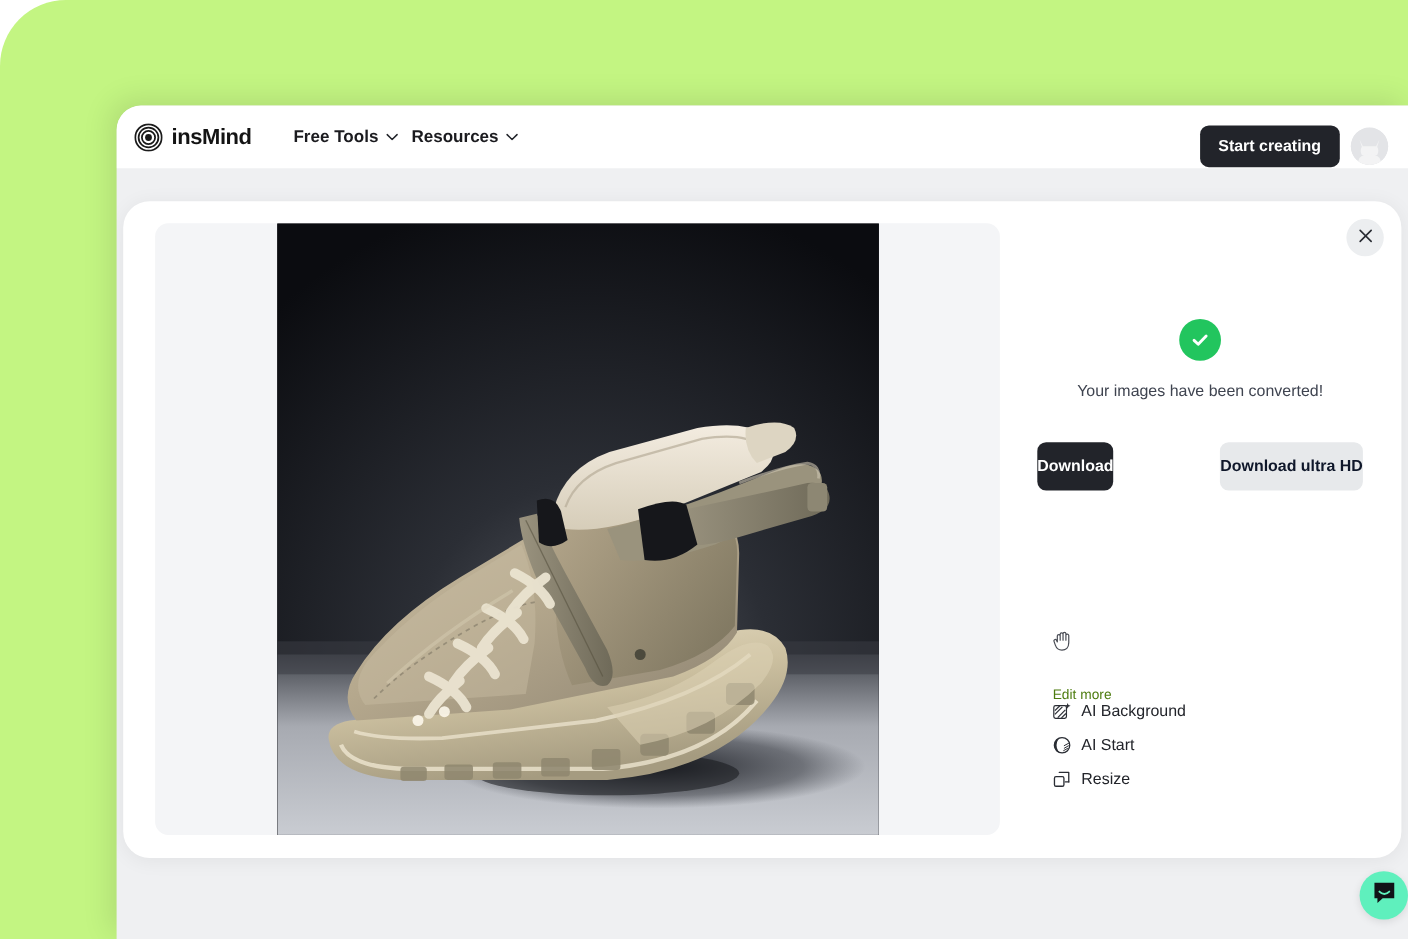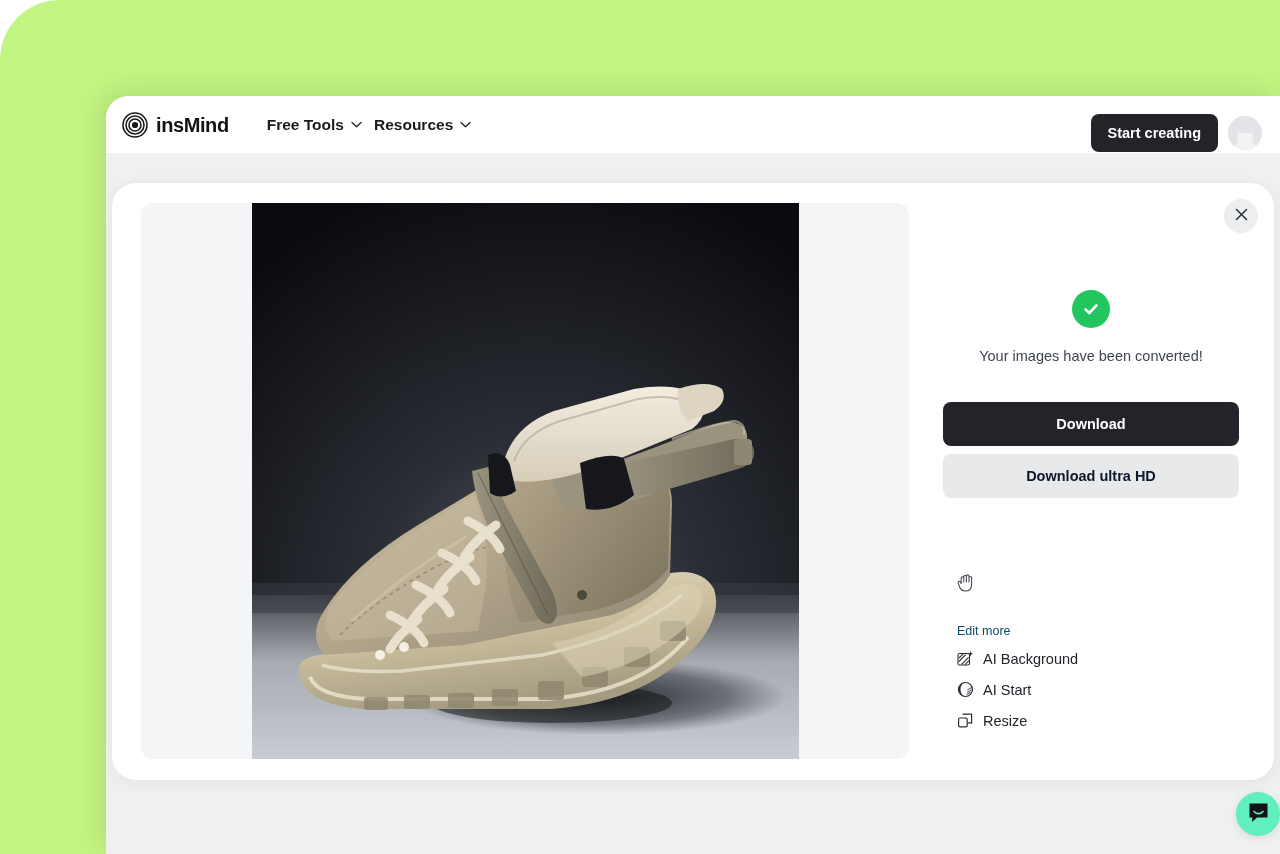--- a/index.html
+++ b/index.html
@@ -127,39 +127,39 @@
     background: #22c55e; margin: 0 auto;
     display: flex; align-items: center; justify-content: center;
   }
   #success-message {
     margin-top: 20px;
     font-size: 14.5px; color: #3f4450;
   }
 
   #action-buttons {
     position: absolute; left: 0; top: 199px; width: 296px;
-    display: flex; flex-direction: column; gap: 8px;
+    display: flex; flex-direction: row; gap: 8px; justify-content: space-between;
   }
   .action-btn {
     height: 44px; border-radius: 8px; border: none;
     font-size: 14.5px; font-weight: 700;
     font-family: "Liberation Sans", sans-serif;
     cursor: pointer;
   }
   .action-btn.primary { background: #22242a; color: #ffffff; }
   .action-btn.secondary { background: #e7e9eb; color: #0f172a; font-weight: 700; }
 
   #hand-cursor {
     position: absolute; left: 14px; top: 368px;
     width: 20px; height: 22px;
   }
 
   #edit-more-section { position: absolute; left: 14px; top: 421px; width: 282px; }
   #edit-more-label {
-    font-size: 12.5px; color: #0c4a6e; margin-bottom: 12px;
+    font-size: 12.5px; color: #4d7c0f; 
   }
   .edit-more-item {
     display: flex; align-items: center; gap: 9px;
     margin-bottom: 14px; cursor: pointer;
   }
   .edit-more-item:last-child { margin-bottom: 0; align-items: flex-end; }
   .edit-icon { width: 17px; height: 17px; flex: none; display: block; }
   .edit-label { font-size: 14.5px; color: #22242a; }
 
   

